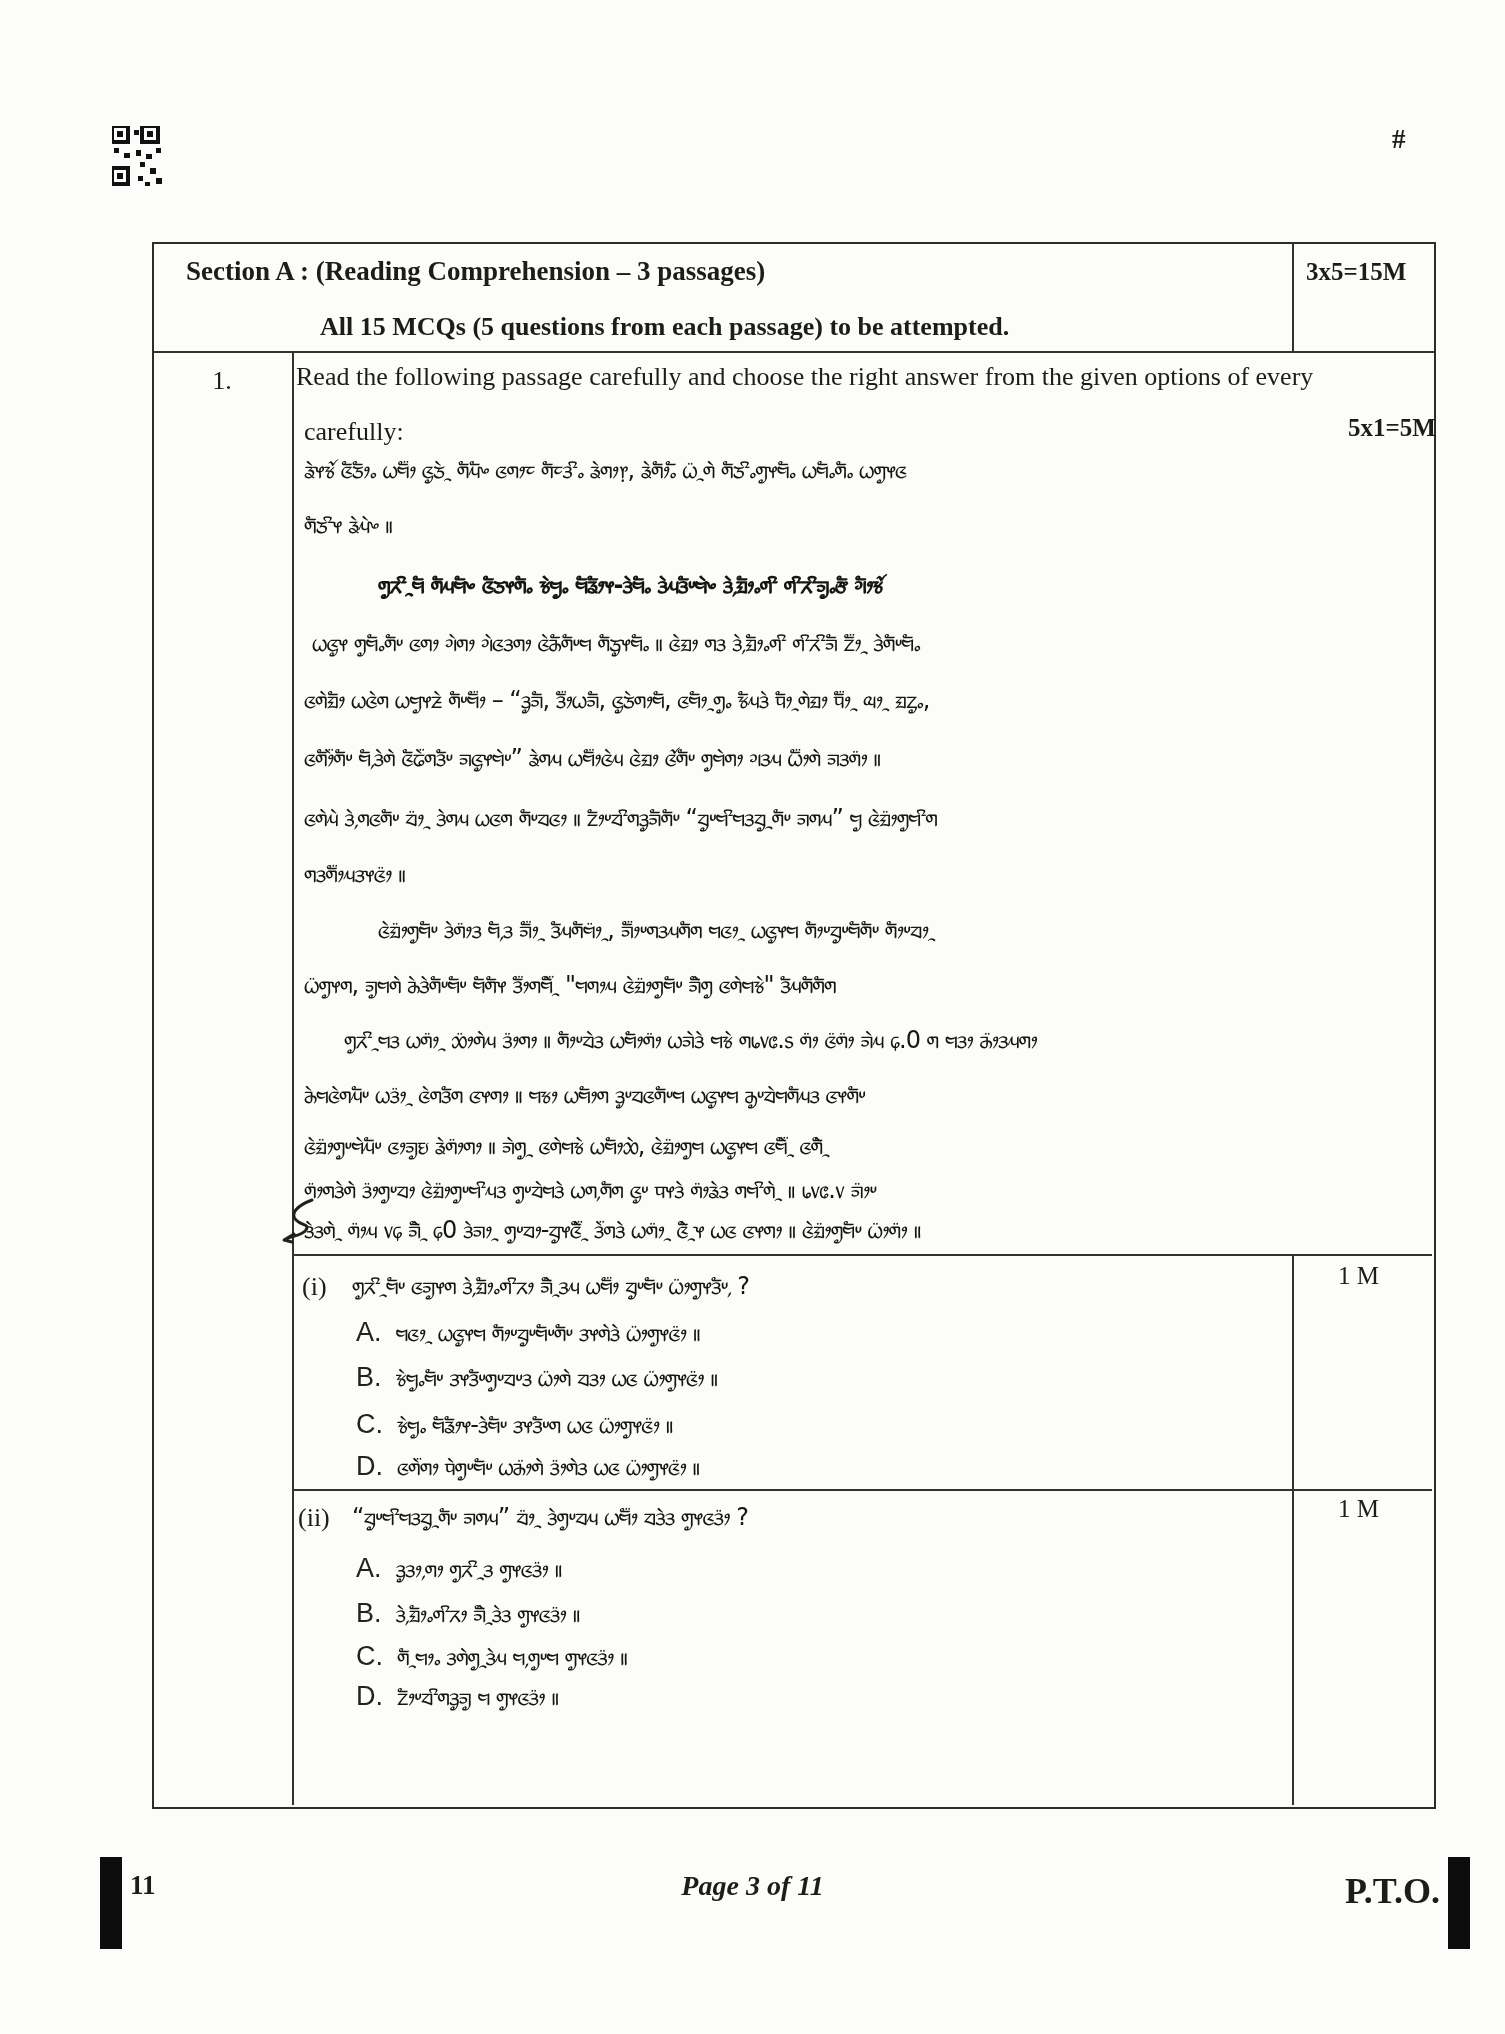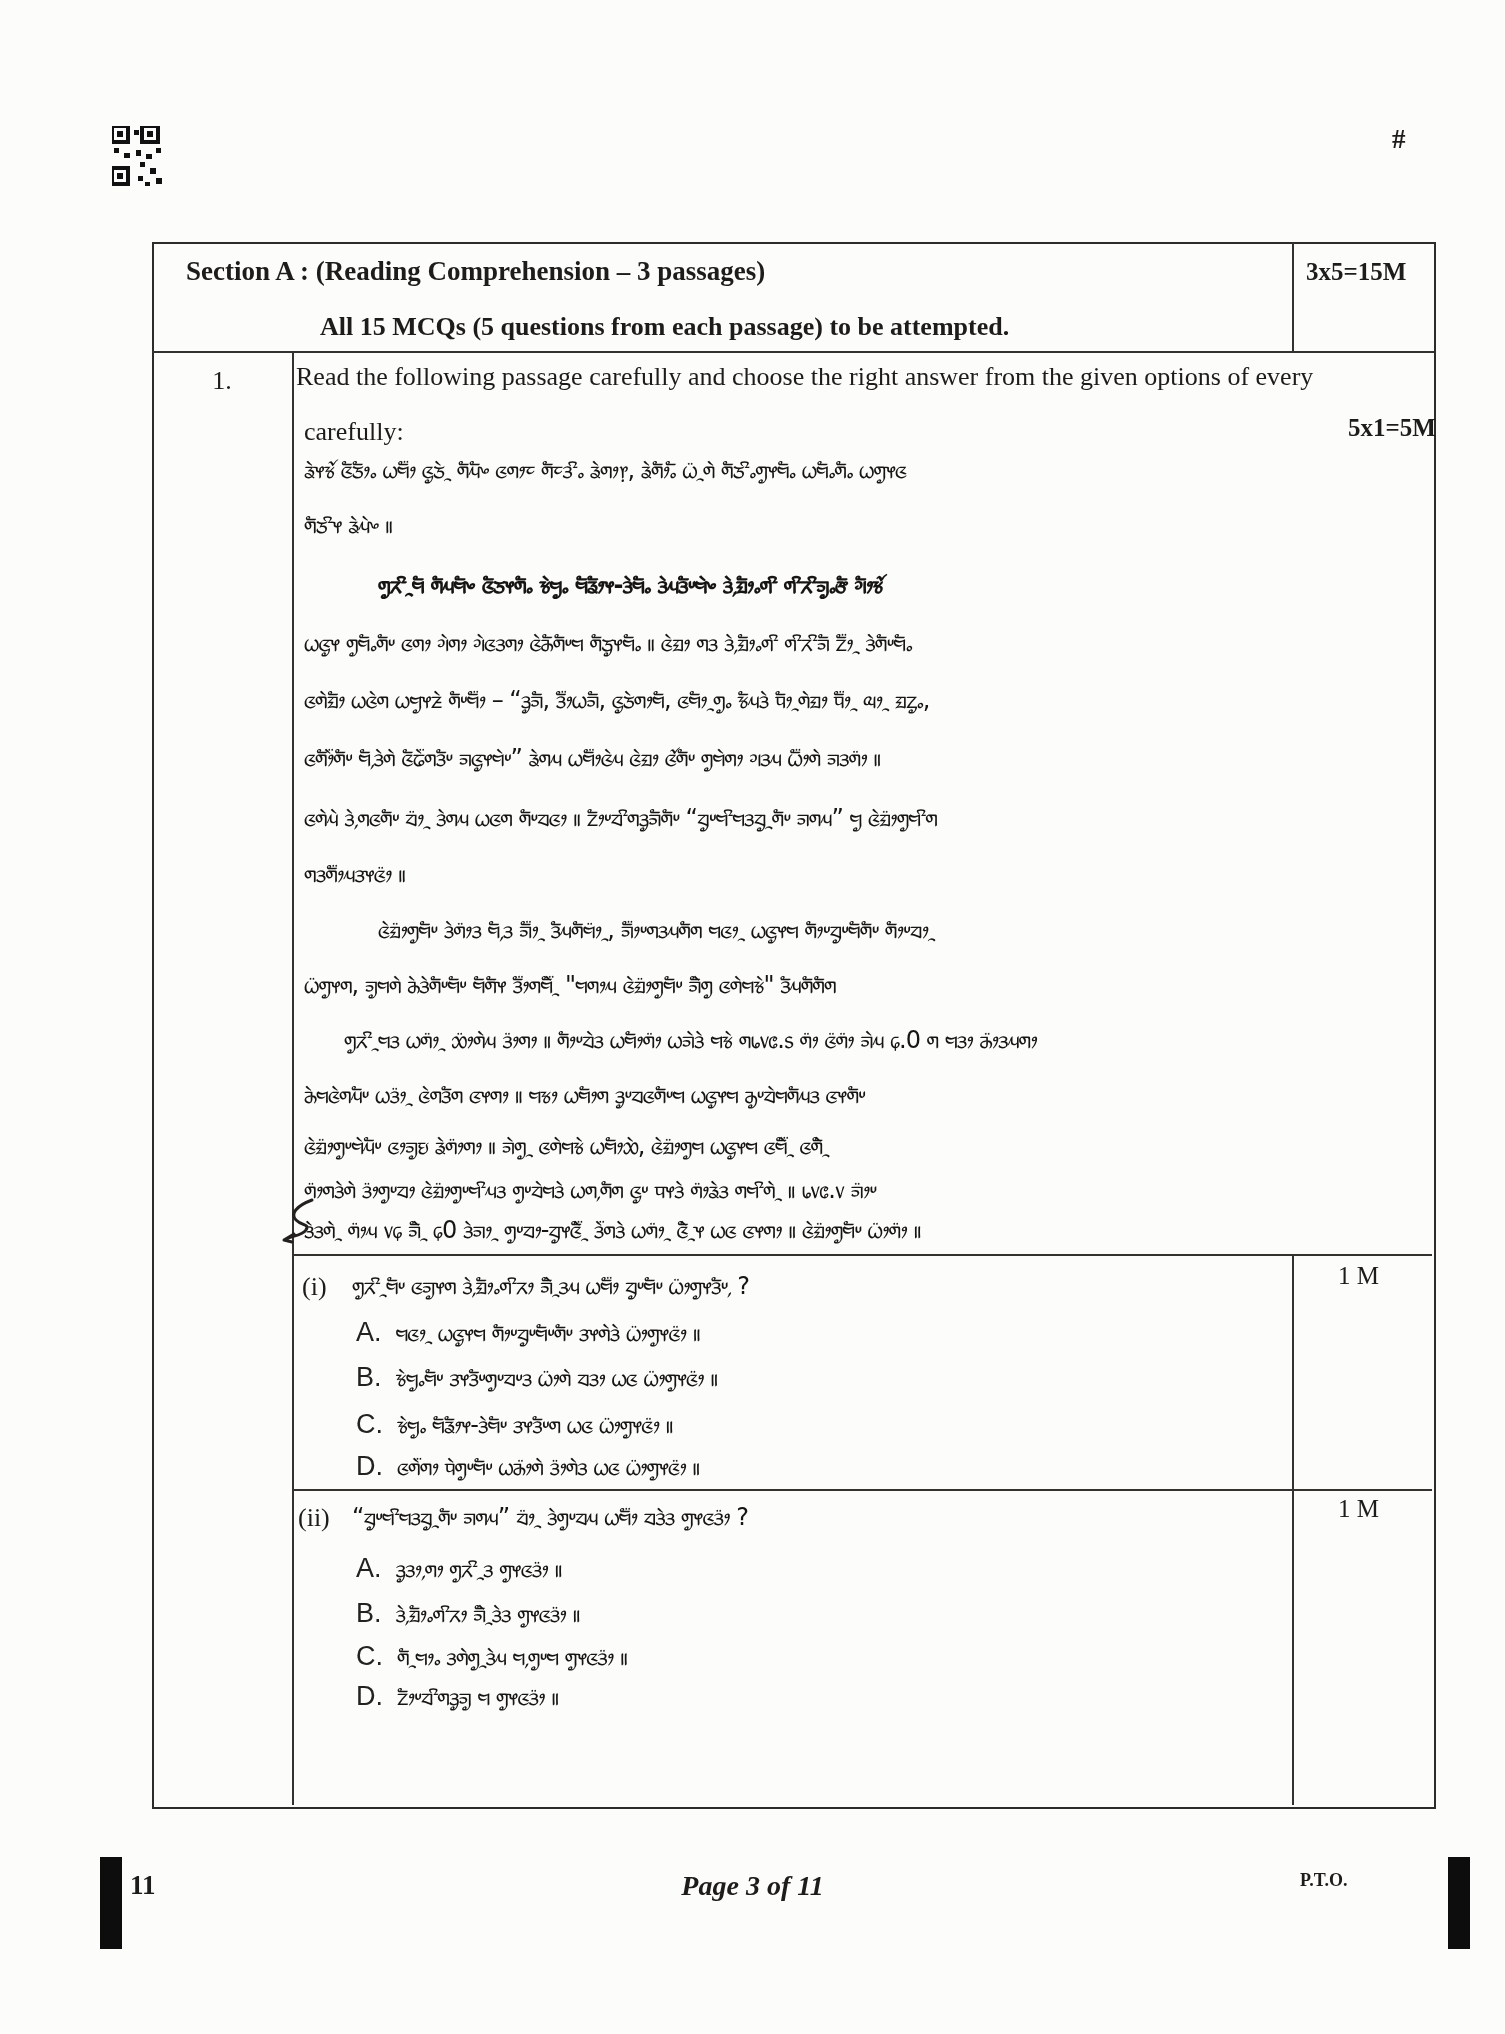--- a/index.html
+++ b/index.html
@@ -73,21 +73,21 @@
 <div class="abs eng" style="left:152px;top:366px;width:140px;text-align:center;font-size:26px;">1.</div>
 
 <div class="abs eng" style="left:296px;top:362px;width:1126px;font-size:26px;">Read the following passage carefully and choose the right answer from the given options of every</div>
 <div class="abs eng" style="left:304px;top:417px;font-size:26px;">carefully:</div>
 <div class="abs eng bold marks" style="left:1348px;top:414px;">5x1=5M</div>
 
 <div class="pline limbu" style="top:452px;">ᤕᤧᤶᤃᤨ ᤜᤠᤍᤥᤱ ᤐᤗᤥ᤺ ᤜᤢᤍᤧᤳ ᤛᤠᤘᤠᤴ ᤜᤛᤣᤰ ᤛᤠᤰᤋᤡᤱ ᤕᤧᤛᤣ᥅, ᤕᤧᤛᤥᤱᤠ ᤐ᤺ᤳᤛᤧ ᤛᤠᤍᤡᤱᤛᤢᤶᤗᤠᤱ ᤐᤗᤠᤱᤛᤠᤱ ᤐᤛᤢᤶᤜ</div>
 <div class="pline limbu" style="top:507px;">ᤛᤠᤍᤡᤶ ᤕᤧᤘᤧᤴ ॥</div>
 
 <div class="pline limbu indent" style="top:567px;font-weight:bold;">ᤛᤢᤖᤡᤳᤗᤠ ᤛᤠᤘᤗᤠᤴ ᤜᤠᤍᤶᤛᤠᤱ ᤃᤧᤗᤢᤱ ᤗᤠᤕᤥᤶ-ᤋᤧᤗᤠᤱ ᤋᤧᤘᤋᤠᤸᤗᤧᤴ ᤋᤧ᤹ᤀᤥᤱᤛᤡ ᤛᤡᤖᤡᤈᤢᤱᤅᤠ ᤆᤥᤃᤨ</div>
-<div class="pline limbu" style="top:625px;">ᤐᤜᤢᤶ ᤛᤢᤗᤠᤱᤛᤠᤸ ᤜᤛᤣ ᤆᤧᤛᤣ ᤆᤧᤜᤋᤛᤣ ᤜᤧᤌᤠᤛᤠᤸᤗ ᤛᤠᤍᤢᤶᤗᤠᤱ ॥ ᤜᤧᤀᤣ ᤛᤋ ᤋᤧ᤹ᤀᤥᤱᤛᤡ ᤛᤡᤖᤡᤈᤠ ᤁᤥ᤺ᤳ ᤋᤧᤛᤠᤸᤗᤠᤱ</div>
+<div class="pline limbu" style="top:625px;margin-left:8px;">ᤐᤜᤢᤶ ᤛᤢᤗᤠᤱᤛᤠᤸ ᤜᤛᤣ ᤆᤧᤛᤣ ᤆᤧᤜᤋᤛᤣ ᤜᤧᤌᤠᤛᤠᤸᤗ ᤛᤠᤍᤢᤶᤗᤠᤱ ॥ ᤜᤧᤀᤣ ᤛᤋ ᤋᤧ᤹ᤀᤥᤱᤛᤡ ᤛᤡᤖᤡᤈᤠ ᤁᤥ᤺ᤳ ᤋᤧᤛᤠᤸᤗᤠᤱ</div>
 <div class="pline limbu" style="top:682px;">ᤜᤛᤧᤀᤥ ᤐᤜᤧᤛ ᤐᤗᤢᤶᤏᤧ ᤛᤠᤸᤗᤥ᤺ – “ᤋᤢᤈᤠ, ᤋᤥ᤺ᤐᤈᤠ, ᤜᤢᤍᤧᤛᤣᤗᤠ, ᤜᤗᤥᤳᤛᤢᤱ ᤃᤠᤘᤋᤧ ᤄᤥᤳᤛᤧᤀᤣ ᤄᤥ᤺ᤳ ᤓᤣᤳ ᤀᤁᤢᤱ,</div>
 <div class="pline limbu" style="top:740px;">ᤜᤛᤥᤧ᤺ᤛᤠᤸ ᤗᤠ᤹ᤋᤧᤛᤧ ᤜᤠᤒᤧ᤺ᤛᤋᤠᤸ ᤈᤜᤢᤶᤗᤧᤸ” ᤕᤧᤛᤘ ᤐᤗᤥ᤺ᤜᤧᤘ ᤜᤧᤀᤣ ᤜᤨᤛᤠᤸ ᤛᤢᤗᤧᤛᤣ ᤆᤋᤘ ᤐᤥ᤺ᤛᤧ ᤈᤋᤛᤣ᤺ ॥</div>
 <div class="pline limbu" style="top:800px;">ᤜᤛᤧᤘᤧ ᤋᤧ᤹ᤛᤜᤛᤠᤸ ᤔᤣ᤺ᤳ ᤋᤧᤛᤘ ᤐᤜᤛ ᤛᤠᤸᤔᤜᤣ ॥ ᤁᤥᤸᤔᤡᤛᤋᤢᤈᤠᤛᤠᤸ “ᤔᤢᤸᤗᤡᤗᤋᤔᤢᤳᤛᤠᤸ ᤈᤛᤘ” ᤗᤢ ᤜᤧᤀᤣ᤺ᤛᤢᤗᤡᤛ</div>
 <div class="pline limbu" style="top:856px;">ᤛᤋᤛᤥ᤺ᤘᤋᤶᤜᤣ᤺ ॥</div>
 
 <div class="pline limbu indent" style="top:912px;">ᤜᤧᤀᤣ᤺ᤛᤢᤗᤠᤸ ᤋᤧᤛᤣ᤺ᤋ ᤗᤠ᤹ᤋ ᤈᤠ᤺ᤣᤳ ᤋᤠᤘᤛᤠᤗᤣ᤺ᤳ, ᤈᤥ᤺ᤸᤛᤋᤘᤛᤠᤛ ᤗᤜᤣᤳ ᤐᤜᤢᤶᤗ ᤛᤥᤸᤔᤢᤸᤗᤠᤛᤠᤸ ᤛᤥᤸᤔᤣᤳ</div>
 <div class="pline limbu" style="top:967px;">ᤐ᤺ᤛᤢᤶᤛ, ᤈᤢᤗᤛᤧ ᤌᤧᤋᤧᤛᤠᤸᤗᤠᤸ ᤗᤠᤛᤠᤶ ᤋᤥ᤺ᤛᤗᤠᤧ᤺ᤳ "ᤗᤛᤣᤘ ᤜᤧᤀᤣ᤺ᤛᤢᤗᤠᤸ ᤈᤠᤧᤛᤢ ᤜᤛᤧᤗᤃᤧ" ᤋᤠᤘᤛᤠᤛᤠᤛ</div>
 <div class="pline limbu" style="top:1022px;margin-left:40px;">ᤛᤢᤖᤡᤳᤗᤋ ᤐᤛᤣ᤺ᤳ ᤑᤣ᤺ᤛᤧᤘ ᤋᤣ᤺ᤛᤣ ॥ ᤛᤥᤸᤔᤧᤋ ᤐᤗᤥᤛᤣ᤺ ᤐᤈᤧᤋᤧ ᤗᤃᤧ ᤛ᥇᥎᥋.᥉ ᤛᤣ᤺ ᤜ᤺ᤛᤣ᤺ ᤈᤧᤘ ᥌.0 ᤛ ᤗᤋᤣ ᤌᤣ᤺ᤋᤘᤛᤣ</div>
 <div class="pline limbu" style="top:1077px;">ᤌᤧᤗᤜᤧᤛᤘᤠᤸ ᤐᤋᤣ᤺ᤳ ᤜᤧᤛᤋᤠᤛ ᤜᤶᤛᤣ ॥ ᤗᤃᤣ ᤐᤗᤥᤛ ᤋᤢᤸᤔᤜᤛᤠᤸᤗ ᤐᤜᤢᤶᤗ ᤌᤢᤸᤔᤧᤗᤛᤠᤘᤋ ᤜᤶᤛᤠᤸ</div>
 <div class="pline limbu" style="top:1128px;">ᤜᤧᤀᤣ᤺ᤛᤢᤸᤗᤧᤘᤠᤸ ᤜᤣᤈᤢᤎ ᤕᤧᤛᤣ᤺ᤛᤣ ॥ ᤈᤧᤛᤢᤳ ᤜᤛᤧᤗᤃᤧ ᤐᤗᤥᤑᤧ, ᤜᤧᤀᤣ᤺ᤛᤢᤗ ᤐᤜᤢᤶᤗ ᤜᤗᤠᤧ᤺ᤳ ᤜᤛᤠᤧᤳ</div>
@@ -138,14 +138,14 @@
   <span class="limbu opttext">ᤛᤠᤳᤗᤣᤱ ᤋᤛᤧᤛᤢᤳᤋᤧᤘ ᤗ᤹ᤛᤢᤸᤗ ᤛᤢᤶᤜᤋᤣ᤺ ॥</span>
 </div>
 <div class="optrow" style="left:356px;top:1679px;">
   <span class="optlab">D.</span>
   <span class="limbu opttext">ᤁᤥᤸᤔᤡᤛᤋᤢᤈᤢ ᤗ ᤛᤢᤶᤜᤋᤣ᤺ ॥</span>
 </div>
 
 <div class="bar" style="left:100px;top:1857px;"></div>
 <div class="abs eng bold" style="left:130px;top:1870px;font-size:27px;">11</div>
 <div class="abs eng bold" style="left:0;top:1870px;width:1505px;text-align:center;font-size:28px;font-style:italic;">Page 3 of 11</div>
-<div class="abs eng bold" style="left:1300px;top:1870px;width:140px;font-size:18px;">P.T.O.</div>
+<div class="abs eng bold" style="left:1300px;top:1870px;width:140px;text-align:right;font-size:36px;">P.T.O.</div>
 <div class="bar" style="left:1448px;top:1857px;"></div>
 
 </body></html>

